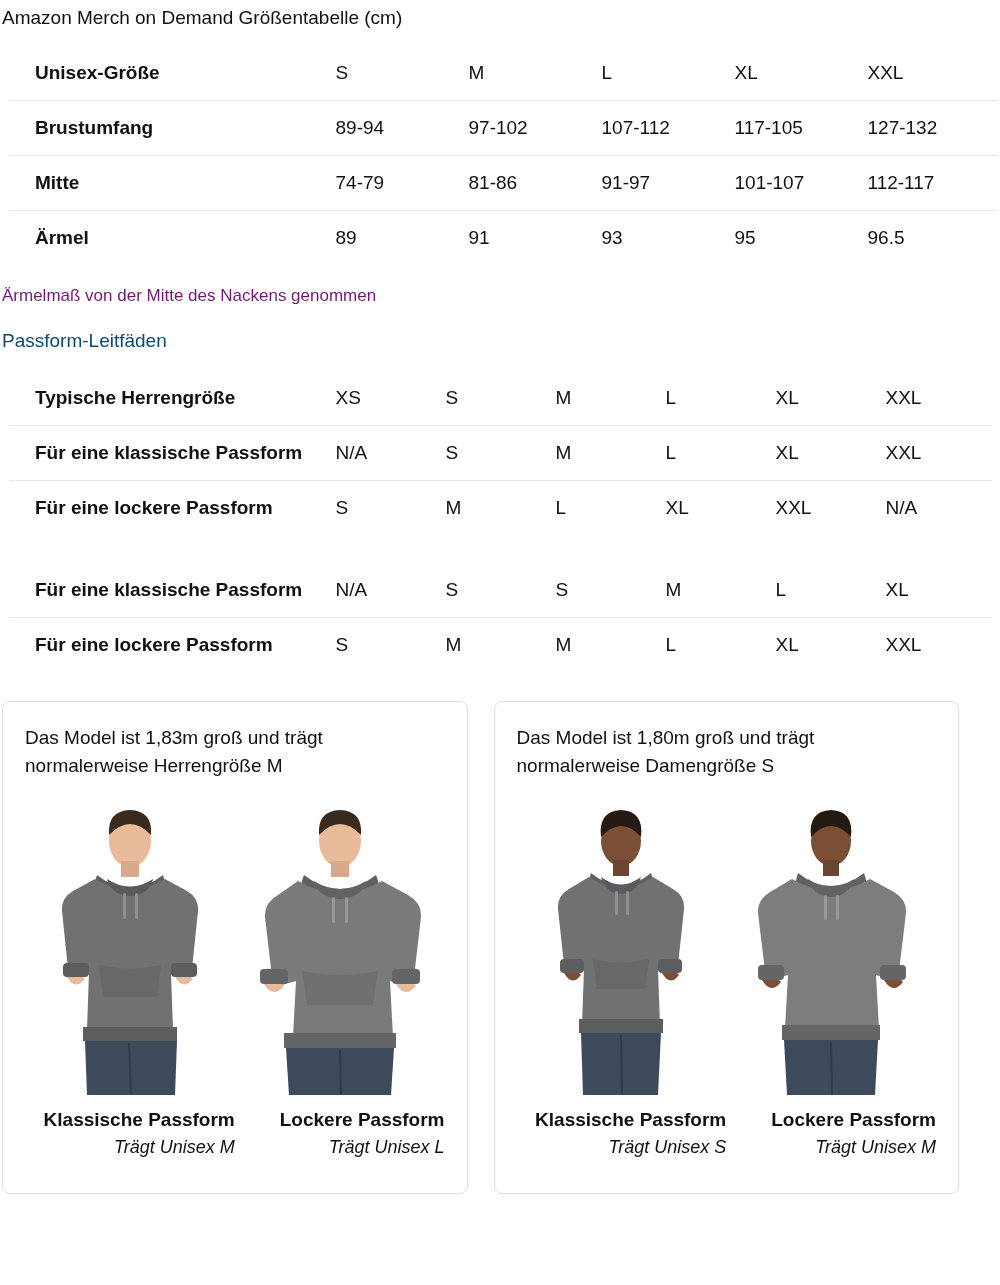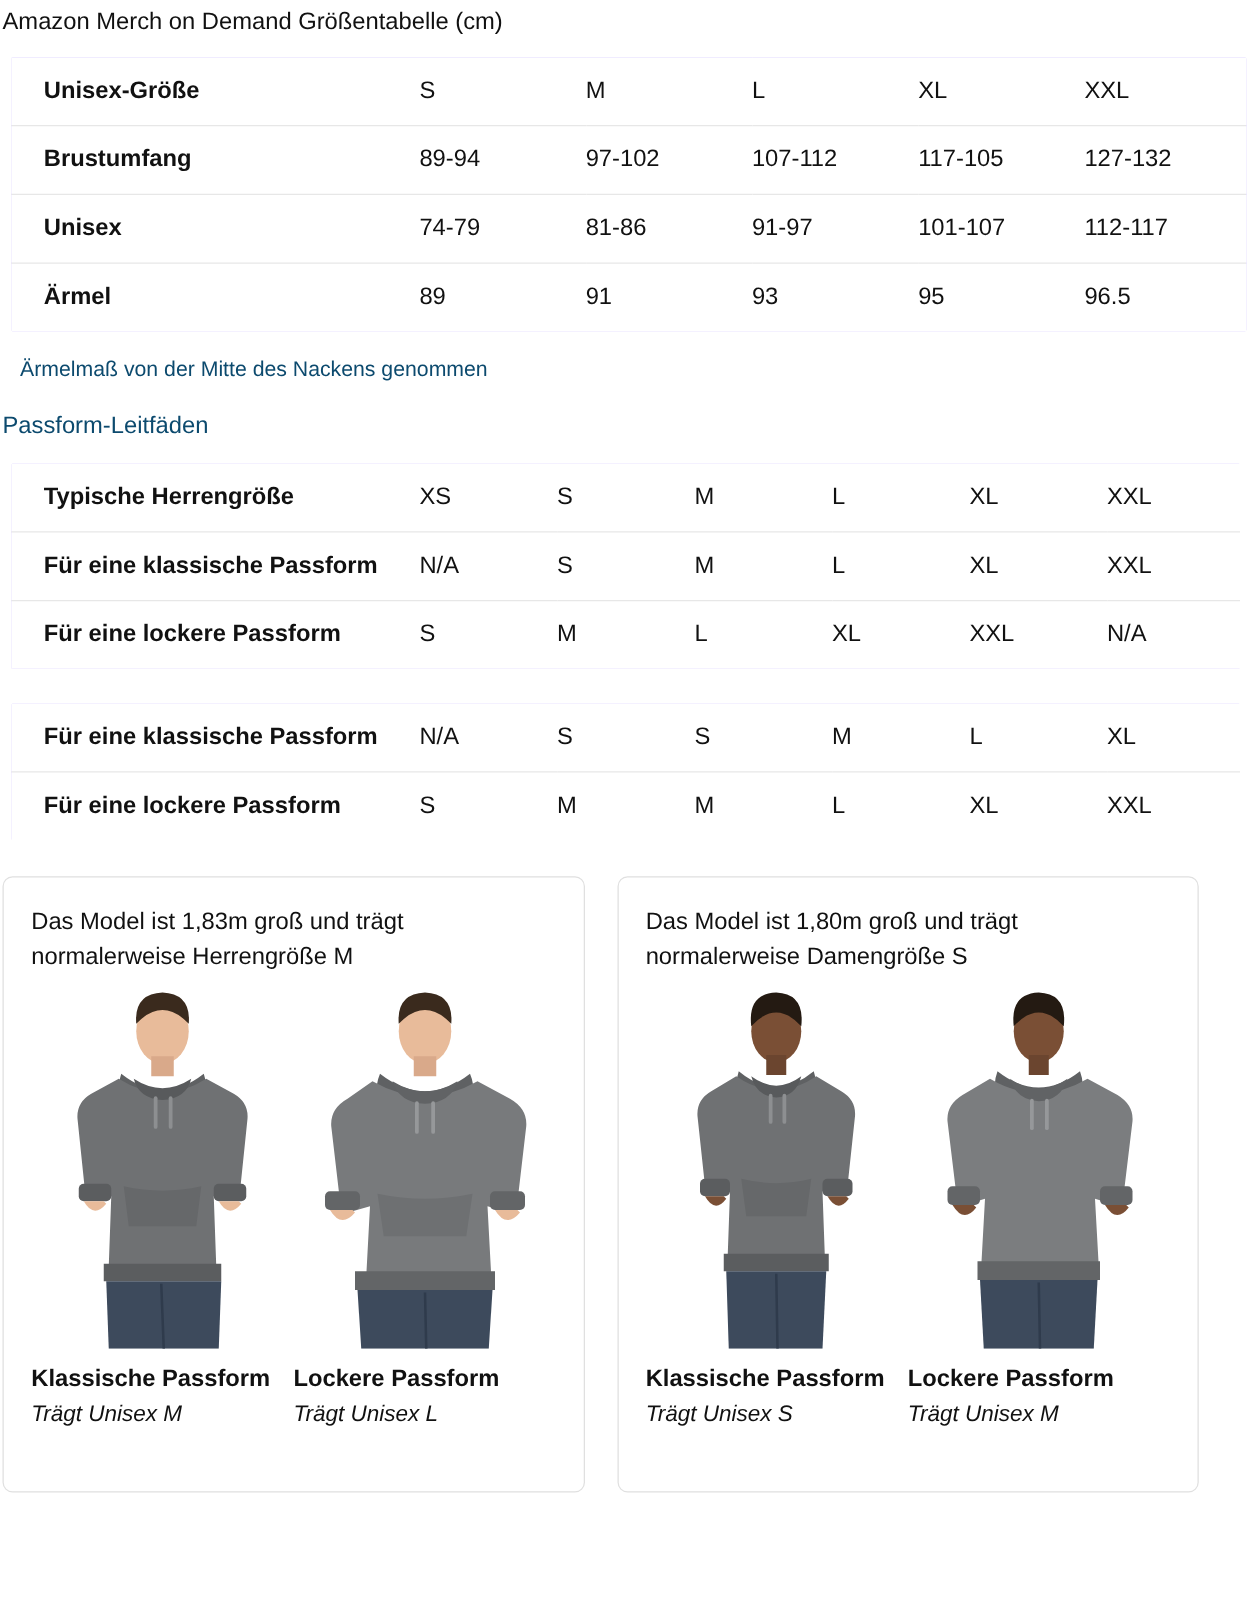--- a/index.html
+++ b/index.html
@@ -52,22 +52,22 @@
   
   table.main-table td.rowhead { width: 330px; }
   table.main-table td.val { width: 133px; }
 
   
   table.fit-table td.rowhead { width: 330px; }
   table.fit-table td.val { width: 110px; }
 
   .caption {
     font-size: 17px;
-    color: #0c4a6e;
-    padding: 14px 0 12px 16px;
+    color: #701a75;
+    padding: 14px 0 12px 2px;
   }
   .section-label {
     font-size: 19px;
     color: #0c4a6e;
     padding: 12px 0 12px 2px;
   }
   .spacer-12 { height: 14px; }
 
   
   .cards {
@@ -82,21 +82,21 @@
     background: #fff;
     padding: 22px 22px 0 22px;
     overflow: hidden;
     height: 493px;
     position: relative;
   }
   .card-text {
     font-size: 19px;
     line-height: 1.5;
     color: #111;
-    margin-bottom: 8px;
+    margin-bottom: 24px;
   }
   .figures {
     display: flex;
     justify-content: space-around;
     align-items: flex-end;
     height: 290px;
     margin-top: 6px;
   }
   .fig-wrap {
     width: 50%;
@@ -104,21 +104,21 @@
     justify-content: center;
     align-items: flex-end;
     height: 290px;
   }
   .labels {
     display: flex;
     margin-top: 14px;
   }
   .label-col {
     width: 50%;
-    text-align: left;
+    text-align: right;
   }
   .label-title {
     font-size: 19px;
     font-weight: bold;
     color: #111;
     margin-bottom: 6px;
   }
   .label-sub {
     font-size: 18px;
     color: #111;
@@ -145,21 +145,21 @@
       </tr>
       <tr>
         <td class="rowhead">Brustumfang</td>
         <td class="val">89-94</td>
         <td class="val">97-102</td>
         <td class="val">107-112</td>
         <td class="val">117-105</td>
         <td class="val">127-132</td>
       </tr>
       <tr>
-        <td class="rowhead">Unisex</td>
+        <td class="rowhead">Mitte</td>
         <td class="val">74-79</td>
         <td class="val">81-86</td>
         <td class="val">91-97</td>
         <td class="val">101-107</td>
         <td class="val">112-117</td>
       </tr>
       <tr>
         <td class="rowhead">Ärmel</td>
         <td class="val">89</td>
         <td class="val">91</td>

